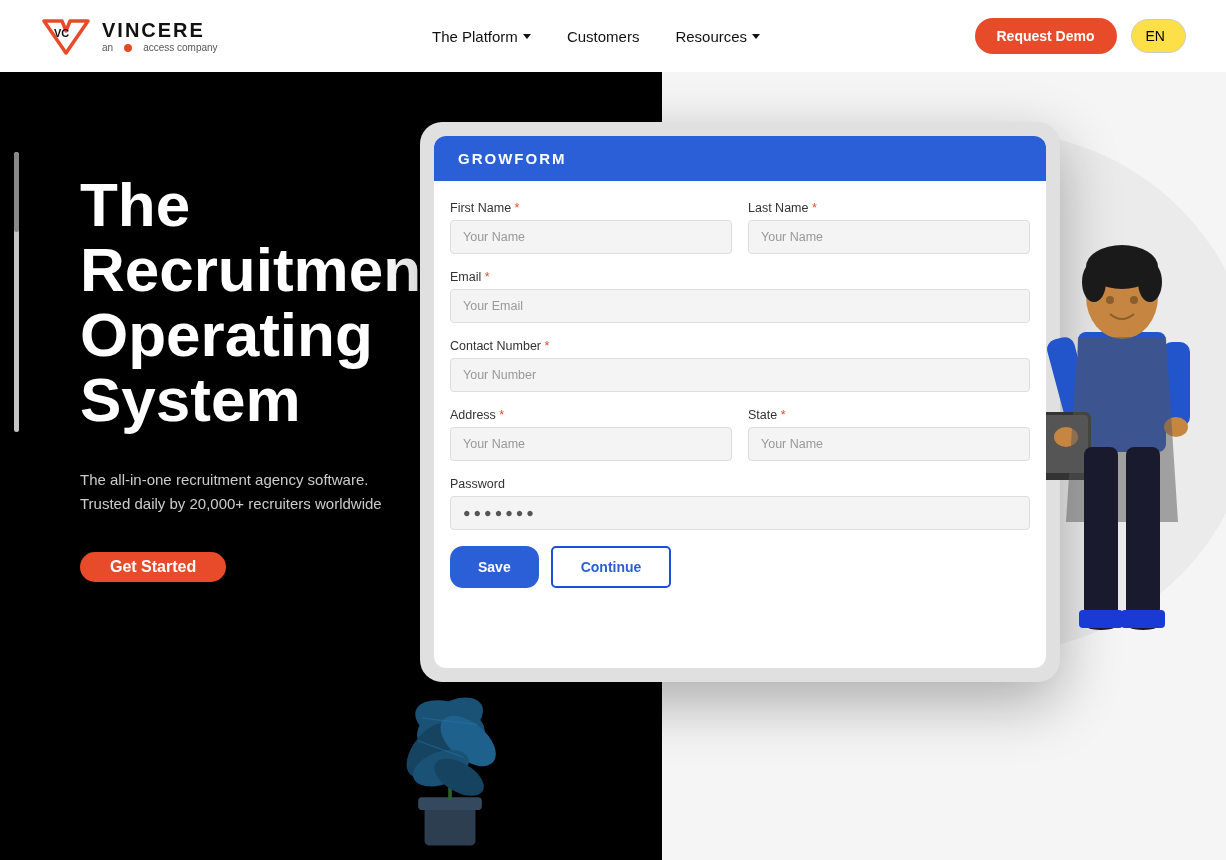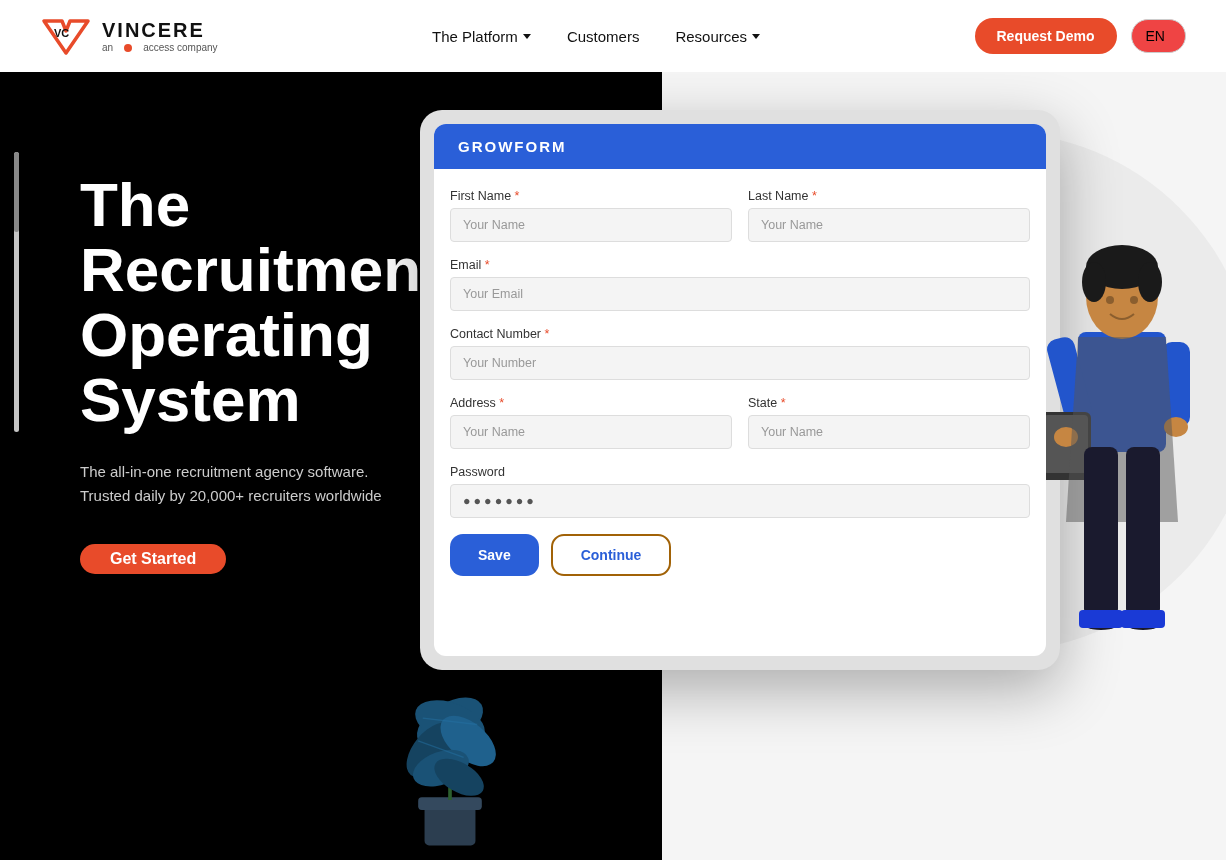--- a/index.html
+++ b/index.html
@@ -39,21 +39,21 @@
     }
 
     .nav-right { display: flex; align-items: center; gap: 14px; }
     .btn-demo {
       background: #e84b2a; color: #fff; border: none; border-radius: 25px;
       padding: 10px 22px; font-size: 14px; font-weight: 600; cursor: pointer;
     }
     .lang-btn {
       display: flex; align-items: center; gap: 6px;
       border: 1.5px solid #ccc; border-radius: 22px;
-      padding: 8px 14px; font-size: 14px; font-weight: 500; cursor: pointer; background: #ef4444;
+      padding: 8px 14px; font-size: 14px; font-weight: 500; cursor: pointer; background: #fde047;
     }
 
     
     .hero {
       position: relative;
       width: 100%; height: 788px;
       background: linear-gradient(to right, #000 0%, #000 54%, #f5f5f5 54%);
       overflow: hidden;
     }
 
@@ -68,34 +68,34 @@
     }
 
     
     .hero-text {
       position: absolute;
       left: 80px; top: 100px;
       z-index: 5; max-width: 430px;
     }
     .hero-heading {
       font-size: 62px; font-weight: 900; color: #fff; line-height: 1.05;
-      margin-bottom: 28px;
+      margin-bottom: 36px;
     }
     .hero-sub {
       font-size: 15px; color: #ccc; line-height: 1.6; margin-bottom: 36px;
     }
     .btn-get-started {
       background: #e84b2a; color: #fff; border: none; border-radius: 25px;
       padding: 6px 30px; font-size: 16px; font-weight: 600; cursor: pointer;
     }
 
     
     .tablet-wrapper {
       position: absolute;
-      left: 420px; top: 38px;
+      left: 420px; top: 50px;
       width: 640px; height: 560px;
       background: #e0e0e0;
       border-radius: 22px;
       padding: 14px;
       box-shadow: 0 20px 60px rgba(0,0,0,0.3);
       z-index: 6;
     }
     .tablet-inner {
       width: 100%; height: 100%;
       background: #fff;
@@ -139,21 +139,21 @@
       background: #f4f4f4; padding: 9px 12px;
       font-size: 12.5px; color: #999;
     }
 
     .form-actions { display: flex; gap: 12px; margin-top: 4px; }
     .btn-save {
       background: #2a5fd8; color: #fff; border: none; border-radius: 13px;
       padding: 11px 28px; font-size: 14px; font-weight: 600; cursor: pointer;
     }
     .btn-continue {
-      background: #fff; color: #2a5fd8; border: 2px solid #a16207; border-radius: 13px;
+      background: #fff; color: #2a5fd8; border: 2px solid #1d4ed8; border-radius: 5px;
       padding: 11px 28px; font-size: 14px; font-weight: 600; cursor: pointer;
     }
 
     
     .plant {
       position: absolute;
       left: 350px; bottom: 10px;
       z-index: 7;
       width: 200px; height: 200px;
     }

